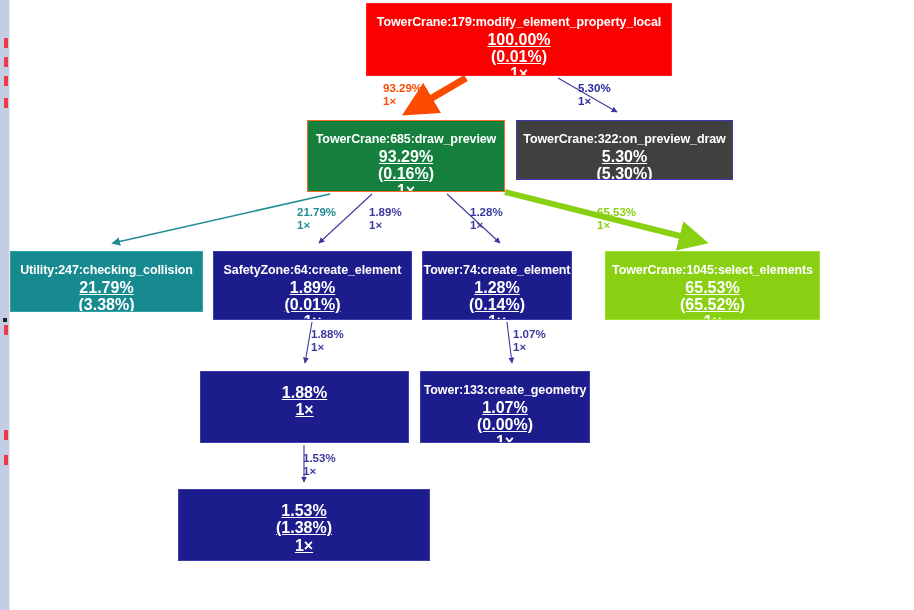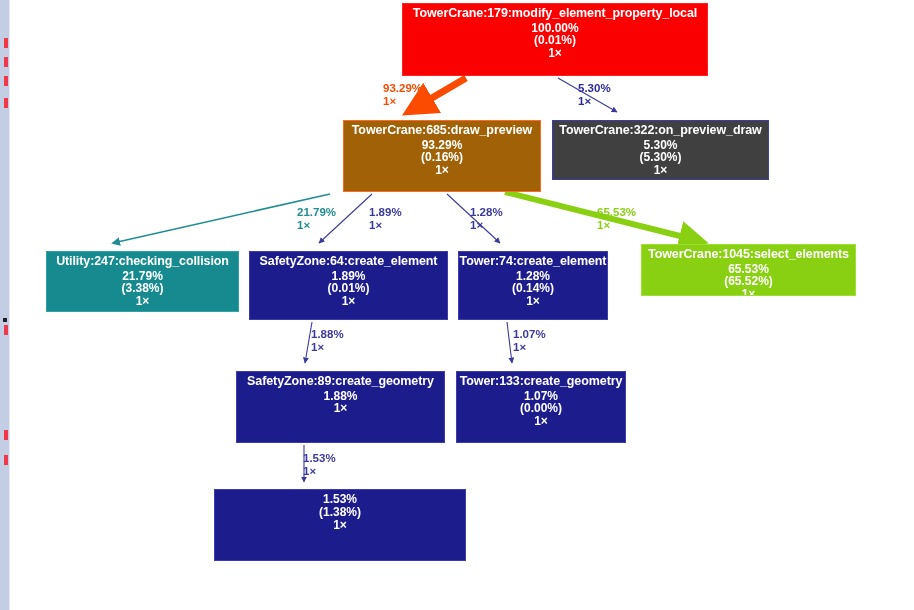--- a/index.html
+++ b/index.html
@@ -58,39 +58,39 @@
     z-index: 1;
   }
 
   .node {
     position: absolute;
     box-sizing: border-box;
     z-index: 2;
     text-align: center;
     color: #ffffff;
     line-height: 1.08;
-    padding-top: 3px;
+    padding-top: 12px;
     font-size: 12.5px;
     white-space: nowrap;
     overflow: hidden;
-    margin-left: 36px;
   }
   .node .fname {
     font-weight: bold;
     font-size: 12.5px;
     letter-spacing: -0.1px;
     display: block;
     margin-bottom: 1px;
   }
   .node .total,
   .node .self,
   .node .calls {
     font-weight: bold;
-    font-size: 12px;
+    font-size: 16px;
     display: block;
+    text-decoration: underline;
   }
 
   .edge-label {
     position: absolute;
     z-index: 3;
     font-size: 11.5px;
     font-weight: bold;
     line-height: 1.12;
     white-space: nowrap;
     text-align: left;
@@ -149,21 +149,21 @@
     <path d="M 304 445 L 304 482" stroke="#3a3a9e" stroke-width="1.1" fill="none" marker-end="url(#ah-navy)"></path>
   </svg>
 
   <div class="node" style="left: 366px; top: 3px; width: 306px; height: 73px; background: rgb(250, 0, 0); border: 1px solid rgb(255, 34, 34);">
     <span class="fname">TowerCrane:179:modify_element_property_local</span>
     <span class="total">100.00%</span>
     <span class="self">(0.01%)</span>
     <span class="calls">1×</span>
   </div>
 
-  <div class="node" style="left: 307px; top: 120px; width: 198px; height: 72px; background: #a16207; border: 1px solid rgb(255, 106, 34);">
+  <div class="node" style="left: 307px; top: 120px; width: 198px; height: 72px; background: #15803d; border: 1px solid rgb(255, 106, 34);">
     <span class="fname">TowerCrane:685:draw_preview</span>
     <span class="total">93.29%</span>
     <span class="self">(0.16%)</span>
     <span class="calls">1×</span>
   </div>
 
   <div class="node" style="left: 516px; top: 120px; width: 217px; height: 60px; background: #404040; border: 1px solid rgb(60, 60, 174);">
     <span class="fname">TowerCrane:322:on_preview_draw</span>
     <span class="total">5.30%</span>
     <span class="self">(5.30%)</span>
@@ -184,29 +184,28 @@
     <span class="calls">1×</span>
   </div>
 
   <div class="node" style="left: 422px; top: 251px; width: 150px; height: 69px; background: rgb(28, 28, 140); border: 1px solid rgb(60, 60, 174);">
     <span class="fname">Tower:74:create_element</span>
     <span class="total">1.28%</span>
     <span class="self">(0.14%)</span>
     <span class="calls">1×</span>
   </div>
 
-  <div class="node" style="left: 605px; top: 244px; width: 215px; height: 52px; background: rgb(138, 208, 18); border: 1px solid rgb(157, 224, 48);">
+  <div class="node" style="left: 605px; top: 251px; width: 215px; height: 69px; background: rgb(138, 208, 18); border: 1px solid rgb(157, 224, 48);">
     <span class="fname">TowerCrane:1045:select_elements</span>
     <span class="total">65.53%</span>
     <span class="self">(65.52%)</span>
     <span class="calls">1×</span>
   </div>
 
   <div class="node" style="left: 200px; top: 371px; width: 209px; height: 72px; background: rgb(28, 28, 140); border: 1px solid rgb(60, 60, 174);">
-    <span class="fname">SafetyZone:89:create_geometry</span>
     <span class="total">1.88%</span>
     <span class="calls">1×</span>
   </div>
 
   <div class="node" style="left: 420px; top: 371px; width: 170px; height: 72px; background: rgb(28, 28, 140); border: 1px solid rgb(60, 60, 174);">
     <span class="fname">Tower:133:create_geometry</span>
     <span class="total">1.07%</span>
     <span class="self">(0.00%)</span>
     <span class="calls">1×</span>
   </div>

